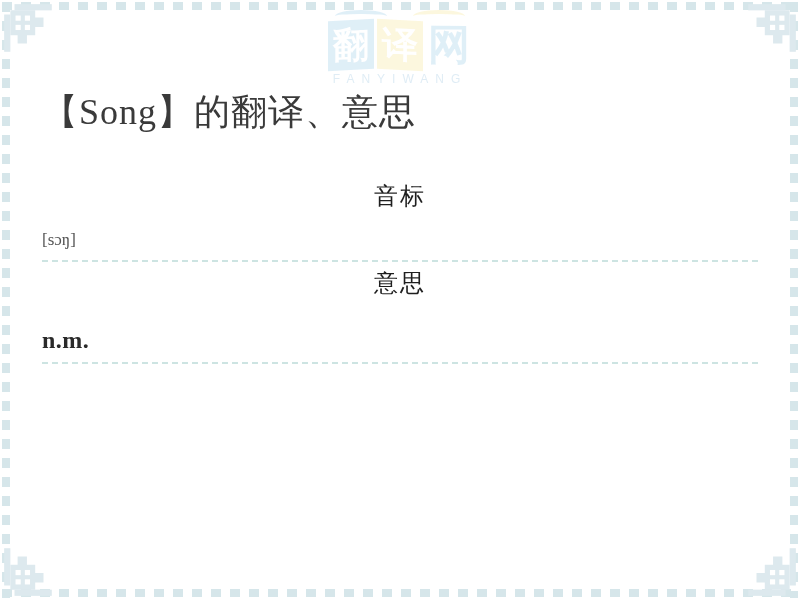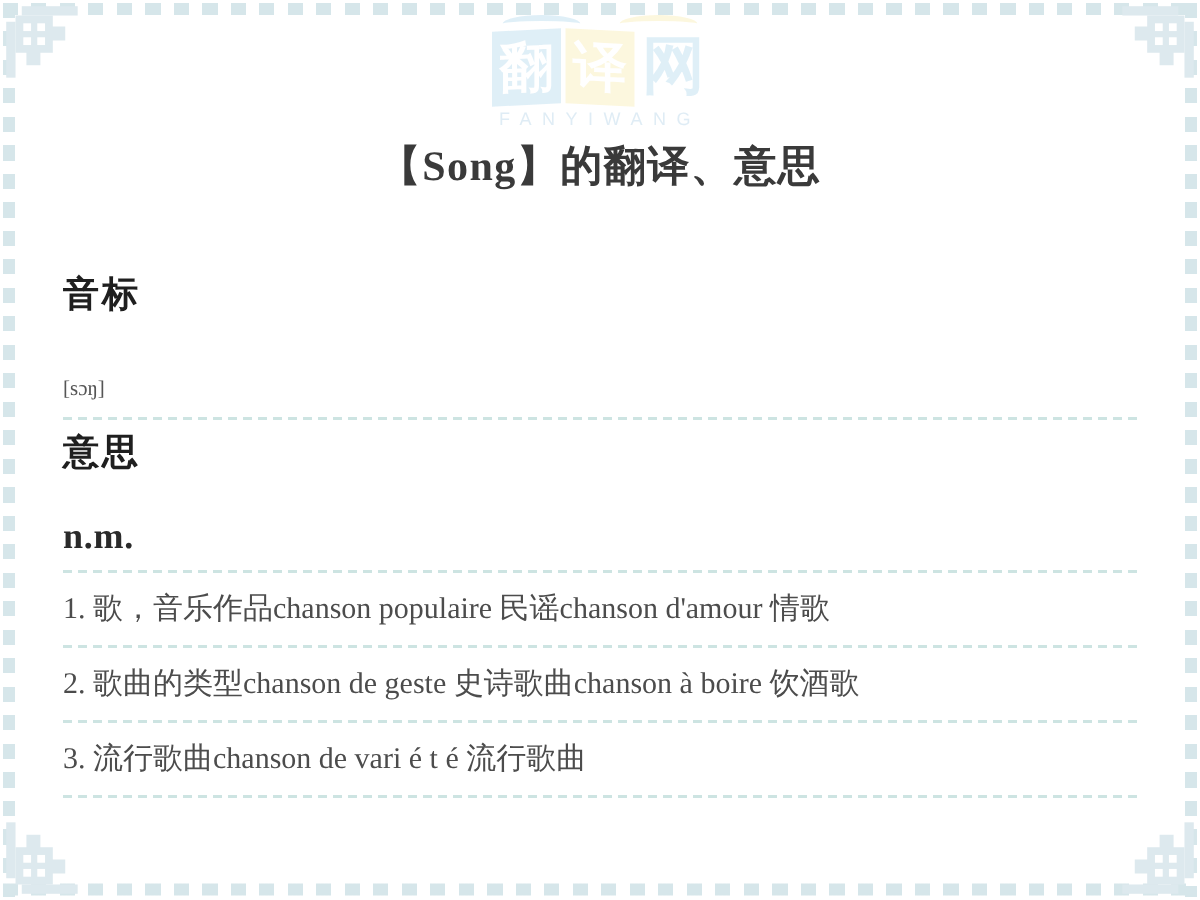--- a/index.html
+++ b/index.html
@@ -47,24 +47,24 @@
   .logo-book{display:flex;align-items:flex-end;gap:3px;}
   .tile{width:46px;height:50px;display:flex;align-items:center;justify-content:center;
     font-size:36px;font-weight:700;line-height:1;}
   .tile.blue{background:var(--logo_blue);color:#ffffff;transform:skewY(-3deg);}
   .tile.yellow{background:var(--logo_yellow);color:#ffffff;transform:skewY(3deg);}
   .tile.outline{color:var(--logo_blue);font-size:42px;}
   .logo-caption{margin-top:2px;font-family:"Liberation Sans","DejaVu Sans",sans-serif;
     font-size:12px;font-weight:400;letter-spacing:7px;color:var(--logo_caption);}
   
   .content{position:relative;z-index:3;padding:0 42px;}
-  h1.title{margin-top:4px;text-align:center;font-size:28px;font-weight:700;
+  h1.title{margin-top:4px;text-align:left;font-size:36px;font-weight:400;
     color:var(--title_text);letter-spacing:1px;line-height:44px;}
-  .sec-heading{margin-top:46px;font-size:24px;font-weight:700;color:var(--heading_text);letter-spacing:2px;}
-  .phonetic-value{margin-top:40px;font-size:14px;color:var(--phonetic_text);}
+  .sec-heading{margin-top:46px;font-size:24px;font-weight:400;color:var(--heading_text);letter-spacing:2px;text-align:center;}
+  .phonetic-value{margin-top:18px;font-size:17px;color:var(--phonetic_text);}
   .divider{margin-top:8px;border-top:2px dashed var(--divider_dash);}
   .divider.after-phonetic{margin-top:10px;}
   .sec-heading.meaning{margin-top:5px;}
   .pos{margin-top:28px;font-size:24px;font-weight:700;color:#2a2a2a;letter-spacing:.5px;}
   ul.defs{list-style:none;}
   ul.defs li{padding:12px 0;font-size:20px;line-height:24px;color:var(--body_text);
     border-bottom:2px dashed var(--divider_dash);}
 </style>
 </head>
 <body>
@@ -144,18 +144,13 @@
   <h1 class="title">【Song】的翻译、意思</h1>
 
   <div class="sec-heading">音标</div>
   <div class="phonetic-value">[sɔŋ]</div>
   <div class="divider after-phonetic"></div>
 
   <div class="sec-heading meaning">意思</div>
   <div class="pos">n.m.</div>
   <div class="divider"></div>
 
-  <ul class="defs">
-    <li>1. 歌，音乐作品chanson populaire 民谣chanson d'amour 情歌</li>
-    <li>2. 歌曲的类型chanson de geste 史诗歌曲chanson à boire 饮酒歌</li>
-    <li>3. 流行歌曲chanson de vari é t é  流行歌曲</li>
-  </ul>
 </div>
 
 </body></html>

